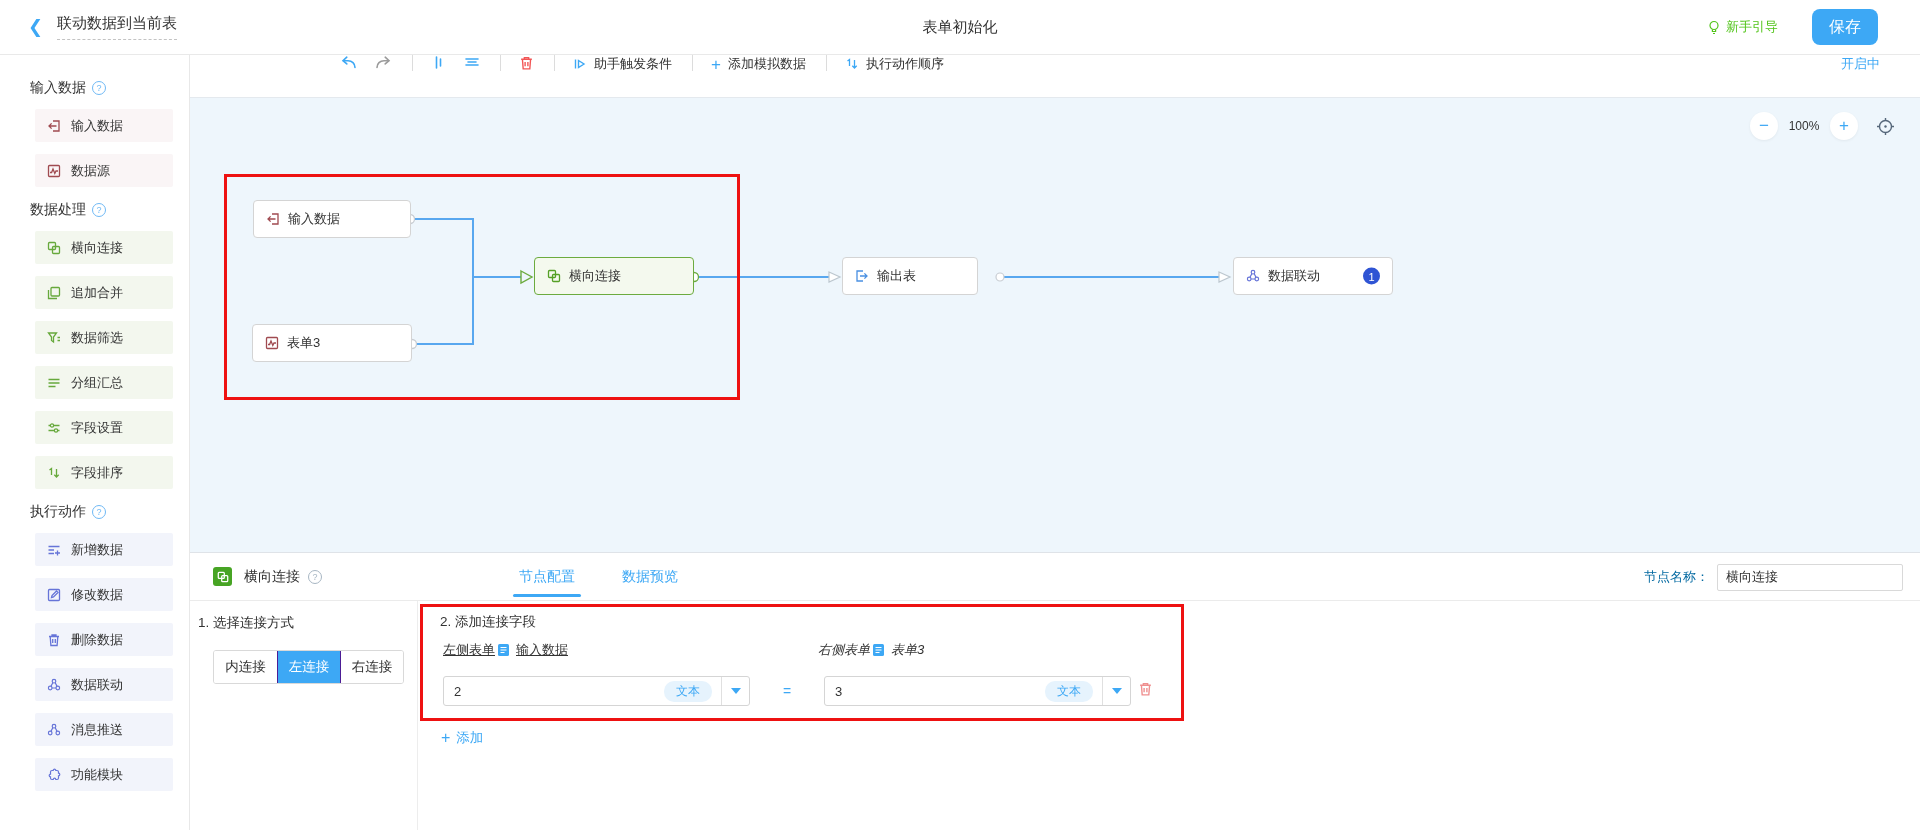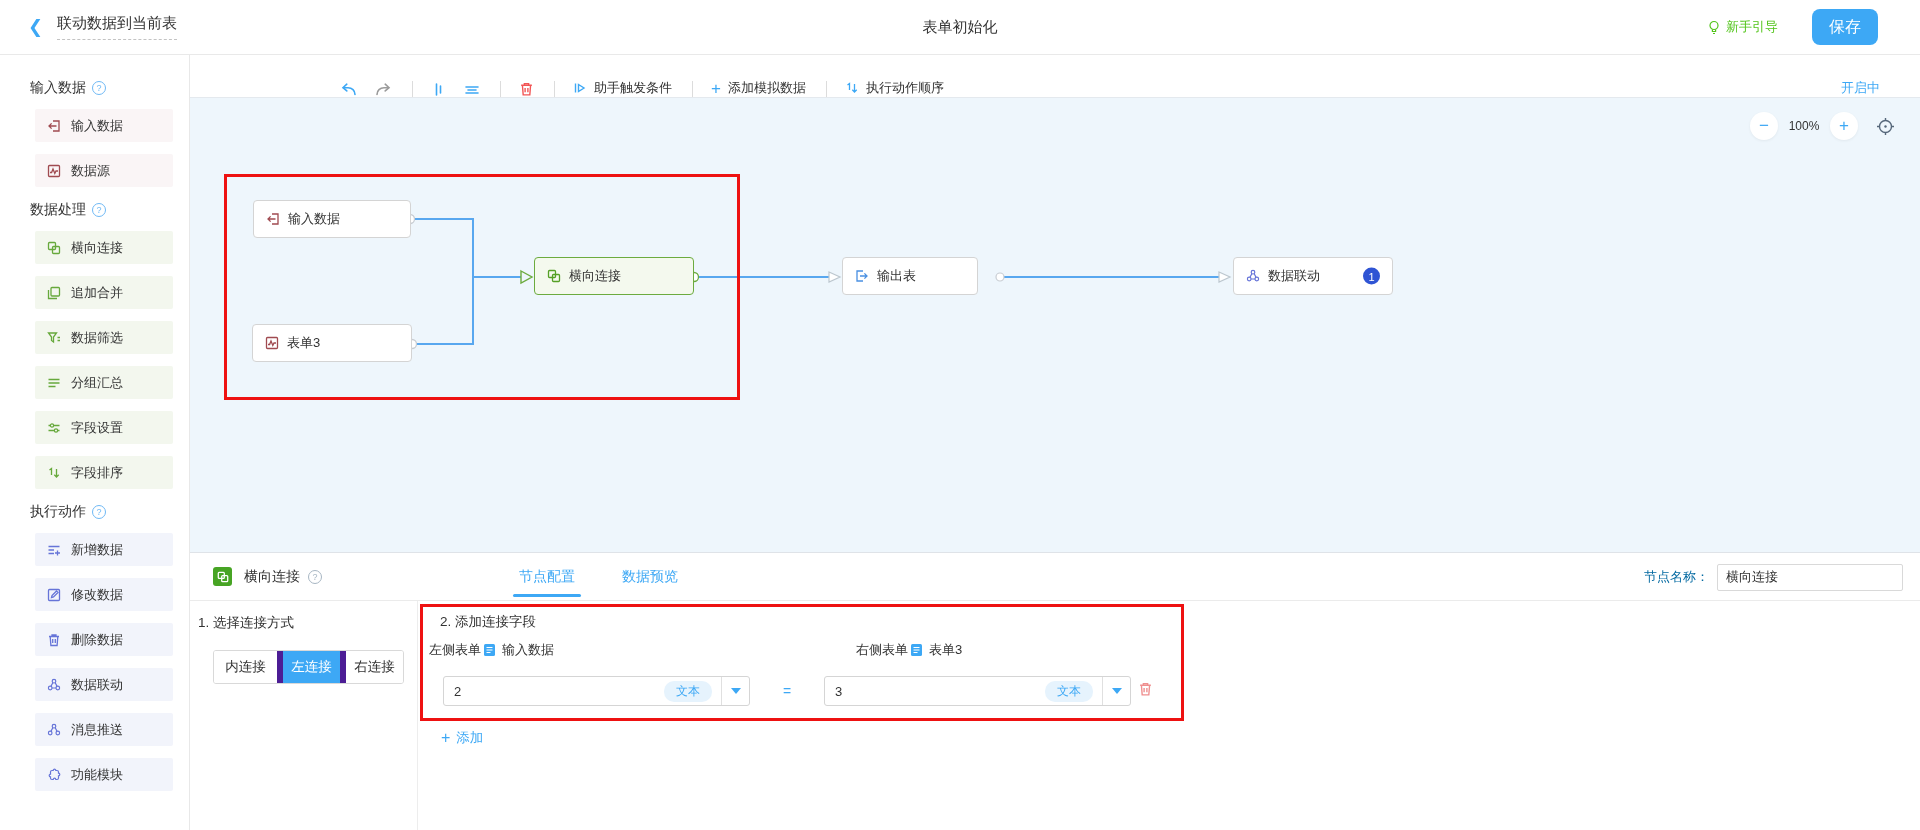--- a/index.html
+++ b/index.html
@@ -35,21 +35,21 @@
   .sec-process .side-item { background:#f3f7ee; }
   .sec-process .ic { color:#67a93c; }
   .sec-action .side-item { background:#f2f4fb; }
   .sec-action .ic { color:#6674d8; }
 
   
   .main { position:absolute; top:55px; left:190px; width:1730px; height:775px; }
 
   
   .canvas-toolbar { position:absolute; top:0; left:0; width:1730px; height:43px; background:#fff;
-    border-bottom:1px solid #e4e9ee; display:flex; align-items:flex-end; padding-left:150px; z-index:6; }
+    border-bottom:1px solid #e4e9ee; display:flex; align-items:flex-start; padding-left:150px; z-index:6; }
   .tb-icon { display:inline-flex; align-items:center; cursor:pointer; margin-right:18px; }
   .tb-sep { width:1px; height:16px; background:#dcdcdc; margin:0 18px 0 2px; }
   .tb-text-btn { display:flex; align-items:center; font-size:13px; color:#333; cursor:pointer; margin-right:18px; }
   .tb-text-btn svg, .tb-text-btn .plus { margin-right:7px; }
   .plus { color:#3da8f5; font-size:17px; line-height:1; }
   .tb-status { margin-left:auto; margin-right:40px; color:#3da8f5; font-size:13px; cursor:pointer;font-family:Liberation Mono, monospace; }
 
   
   .canvas { position:absolute; top:43px; left:0; width:1730px; height:454px; background:#eef6fc; overflow:hidden; }
   .wires { position:absolute; top:0; left:0; z-index:1; }
@@ -91,28 +91,28 @@
     border-radius:2px; background:#3da8f5; }
   .name-field { position:absolute; right:17px; top:0; height:48px; display:flex; align-items:center; }
   .name-label { font-size:13px; color:#0369a1; margin-right:8px; }
   .name-input { width:186px; height:27px; border:1px solid #d9d9d9; border-radius:2px; padding:0 8px;
     font-size:13px; color:#333; font-family:inherit; }
 
   .cfg { position:relative; height:230px; }
   .cfg-vsep { position:absolute; left:227px; top:0; bottom:0; width:1px; background:#ededed; }
   .s1-title { position:absolute; left:8px; top:13px; font-size:13.5px; color:#333; }
   .join-group { position:absolute; left:23px; top:49px; display:flex; border:1px solid #d9d9d9; border-radius:3px; overflow:hidden;justify-content:center; }
-  .join-btn { width:63px; height:32px; background:#fff; border:none; border-left:6px solid #4c1d95;
+  .join-btn { width:63px; height:32px; background:#fff; border:none; border-left:1px solid #4c1d95;
     font-size:13.5px; color:#333; cursor:pointer; font-family:inherit; }
   .join-btn:first-child { border-left:none; }
   .join-btn.active { background:#3da8f5; color:#fff; }
   .red-rect-2 { left:230px; top:3px; width:764px; height:117px; }
   .s2-title { position:absolute; left:250px; top:12px; font-size:13.5px; color:#333; }
   .form-label-row { position:absolute; top:40px; display:flex; align-items:center; font-size:13px; color:#333; }
-  .flr-left { left:239px; } .flr-right { left:666px; }
+  .flr-left { left:253px;text-decoration:underline; } .flr-right { left:628px;font-style:italic; }
   .form-doc-icon { display:inline-flex; margin:0 6px 0 2px; color:#3da8f5; }
   .combo { position:absolute; top:75px; width:307px; height:30px; border:1px solid #d5d5d5; border-radius:3px;
     background:#fff; display:flex; align-items:center; }
   .combo-1 { left:253px; } .combo-2 { left:634px; }
   .combo-val { flex:1; padding-left:10px; font-size:13px; color:#333; }
   .type-pill { background:#e6f3fd; color:#3da8f5; font-size:12px; border-radius:10px; padding:2px 12px; margin-right:9px; }
   .combo-sep { width:1px; align-self:stretch; background:#e0e0e0; }
   .combo-caret { width:27px; display:flex; align-items:center; justify-content:center; cursor:pointer; }
   .caret-down { width:0; height:0; border-left:5px solid transparent; border-right:5px solid transparent; border-top:6px solid #3da8f5; }
   .eq-op { position:absolute; left:577px; top:75px; width:40px; height:30px; display:flex; align-items:center;

